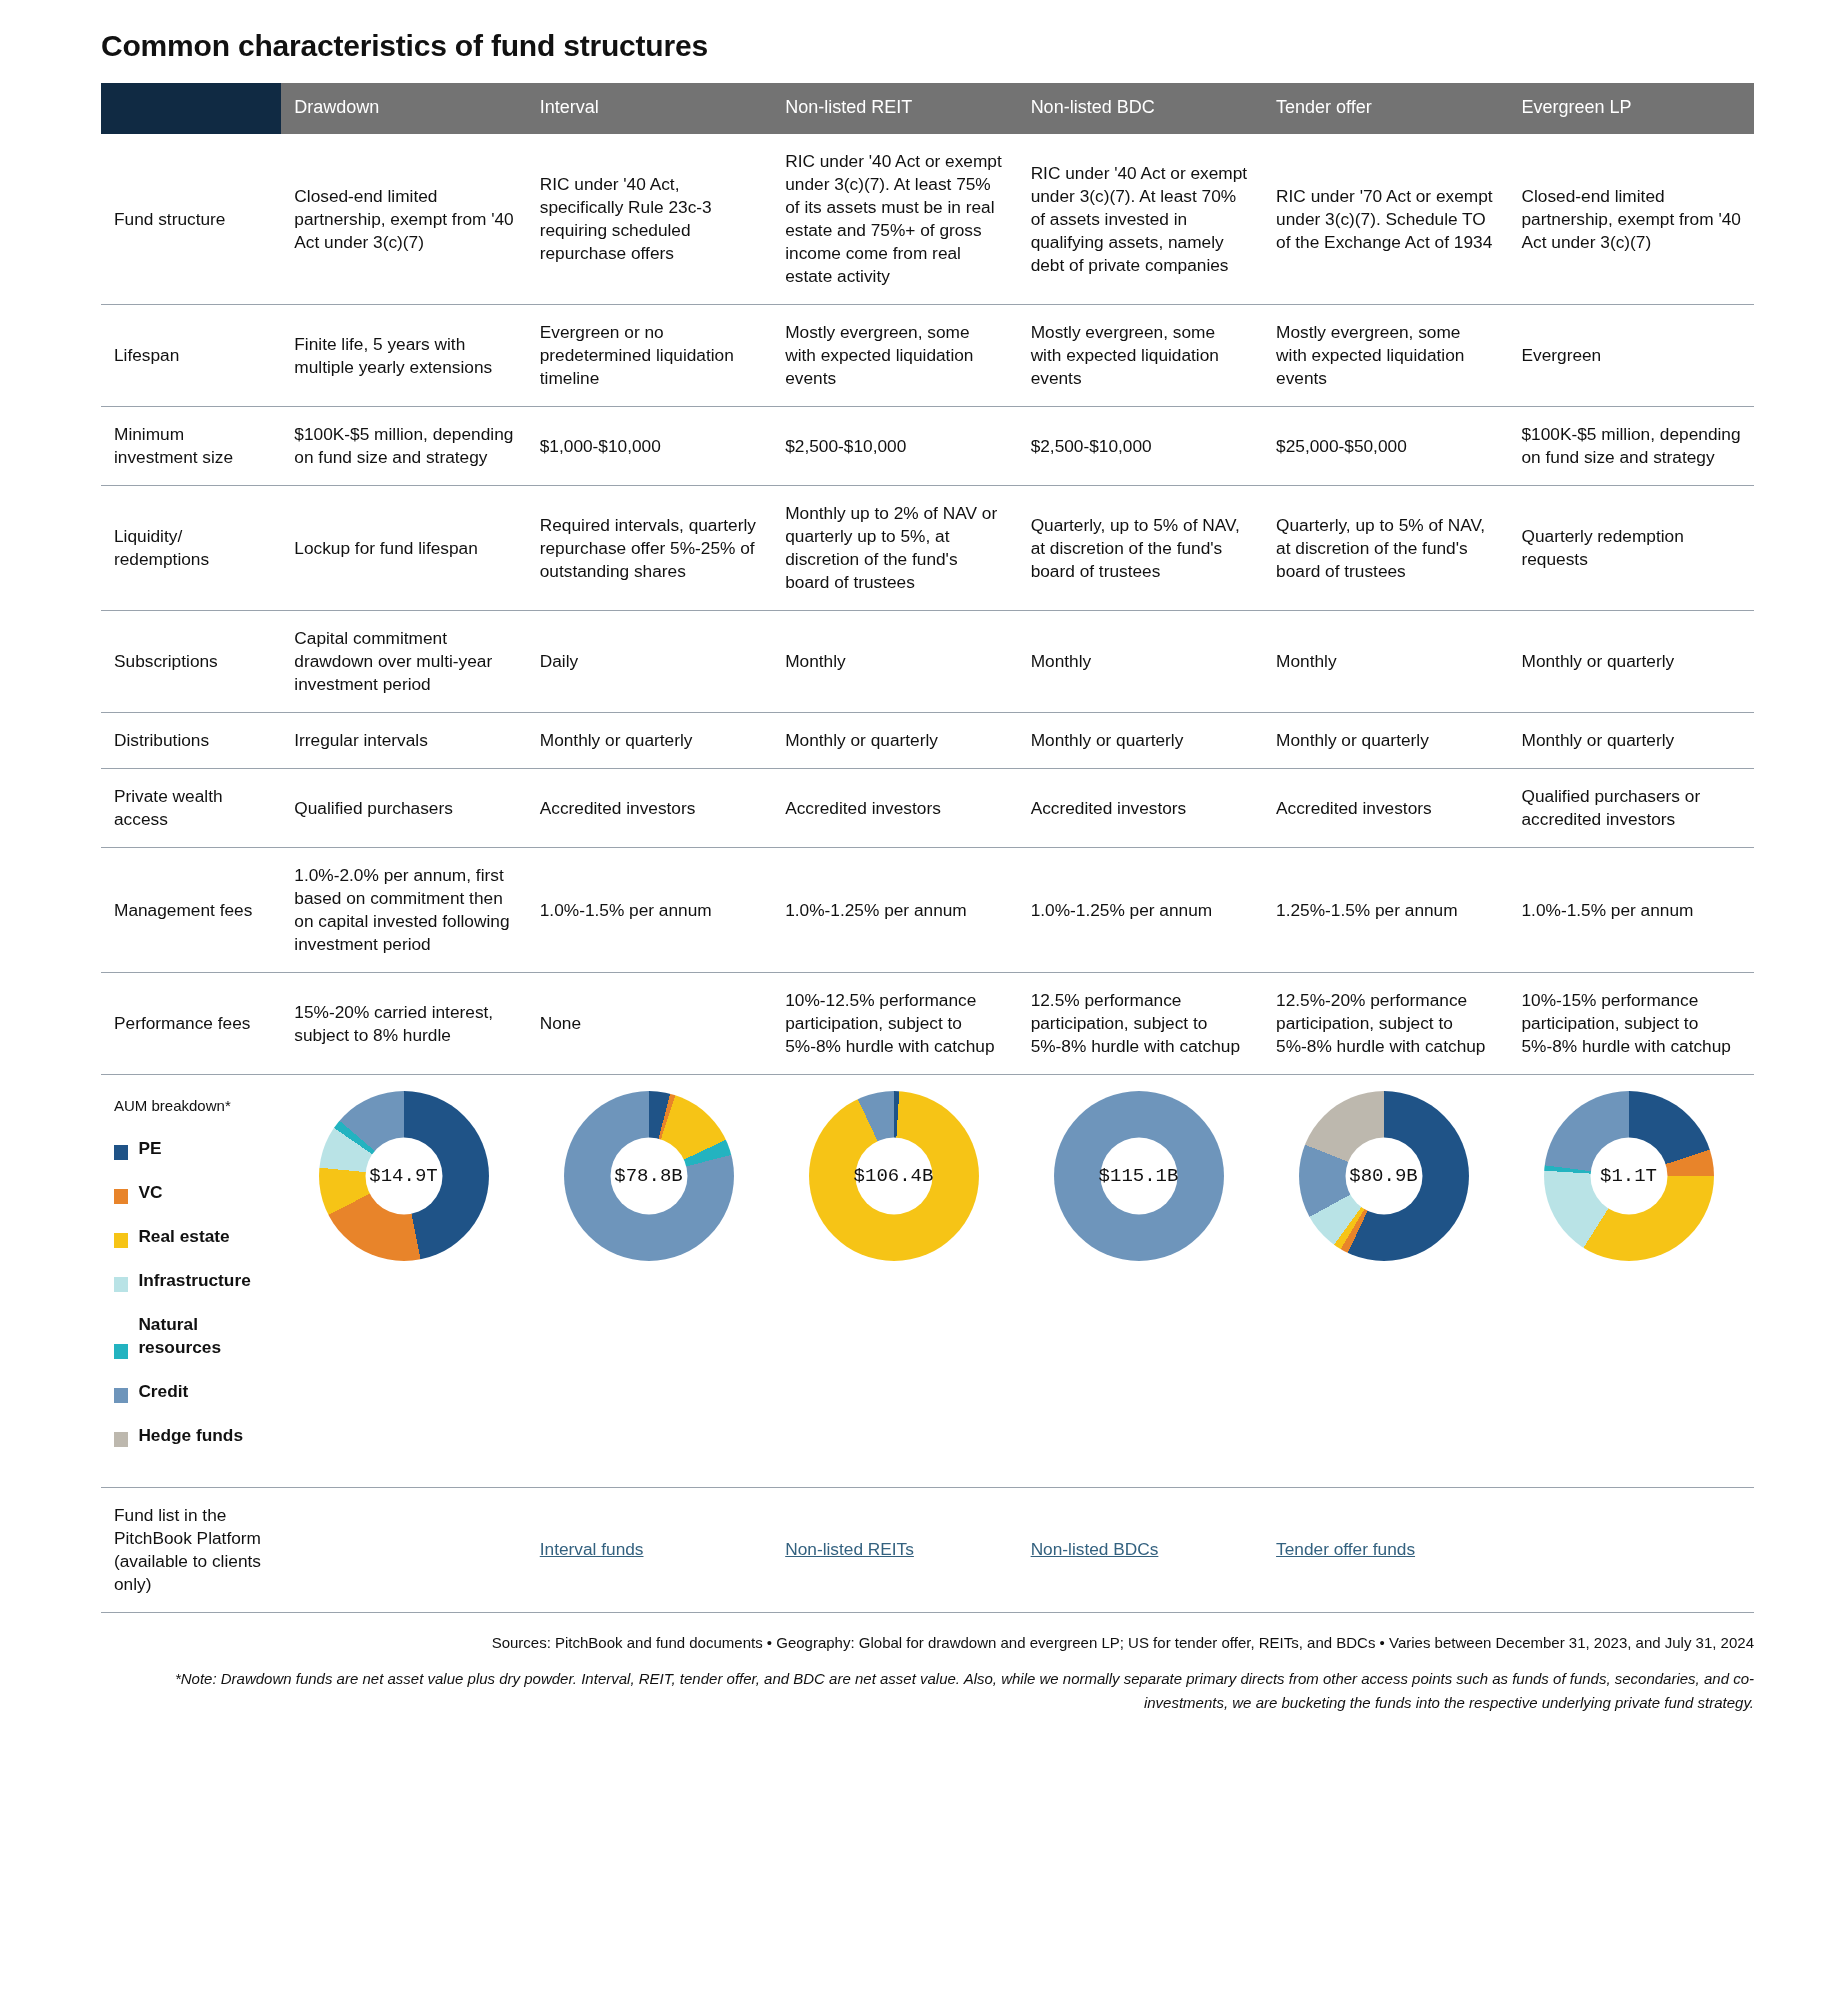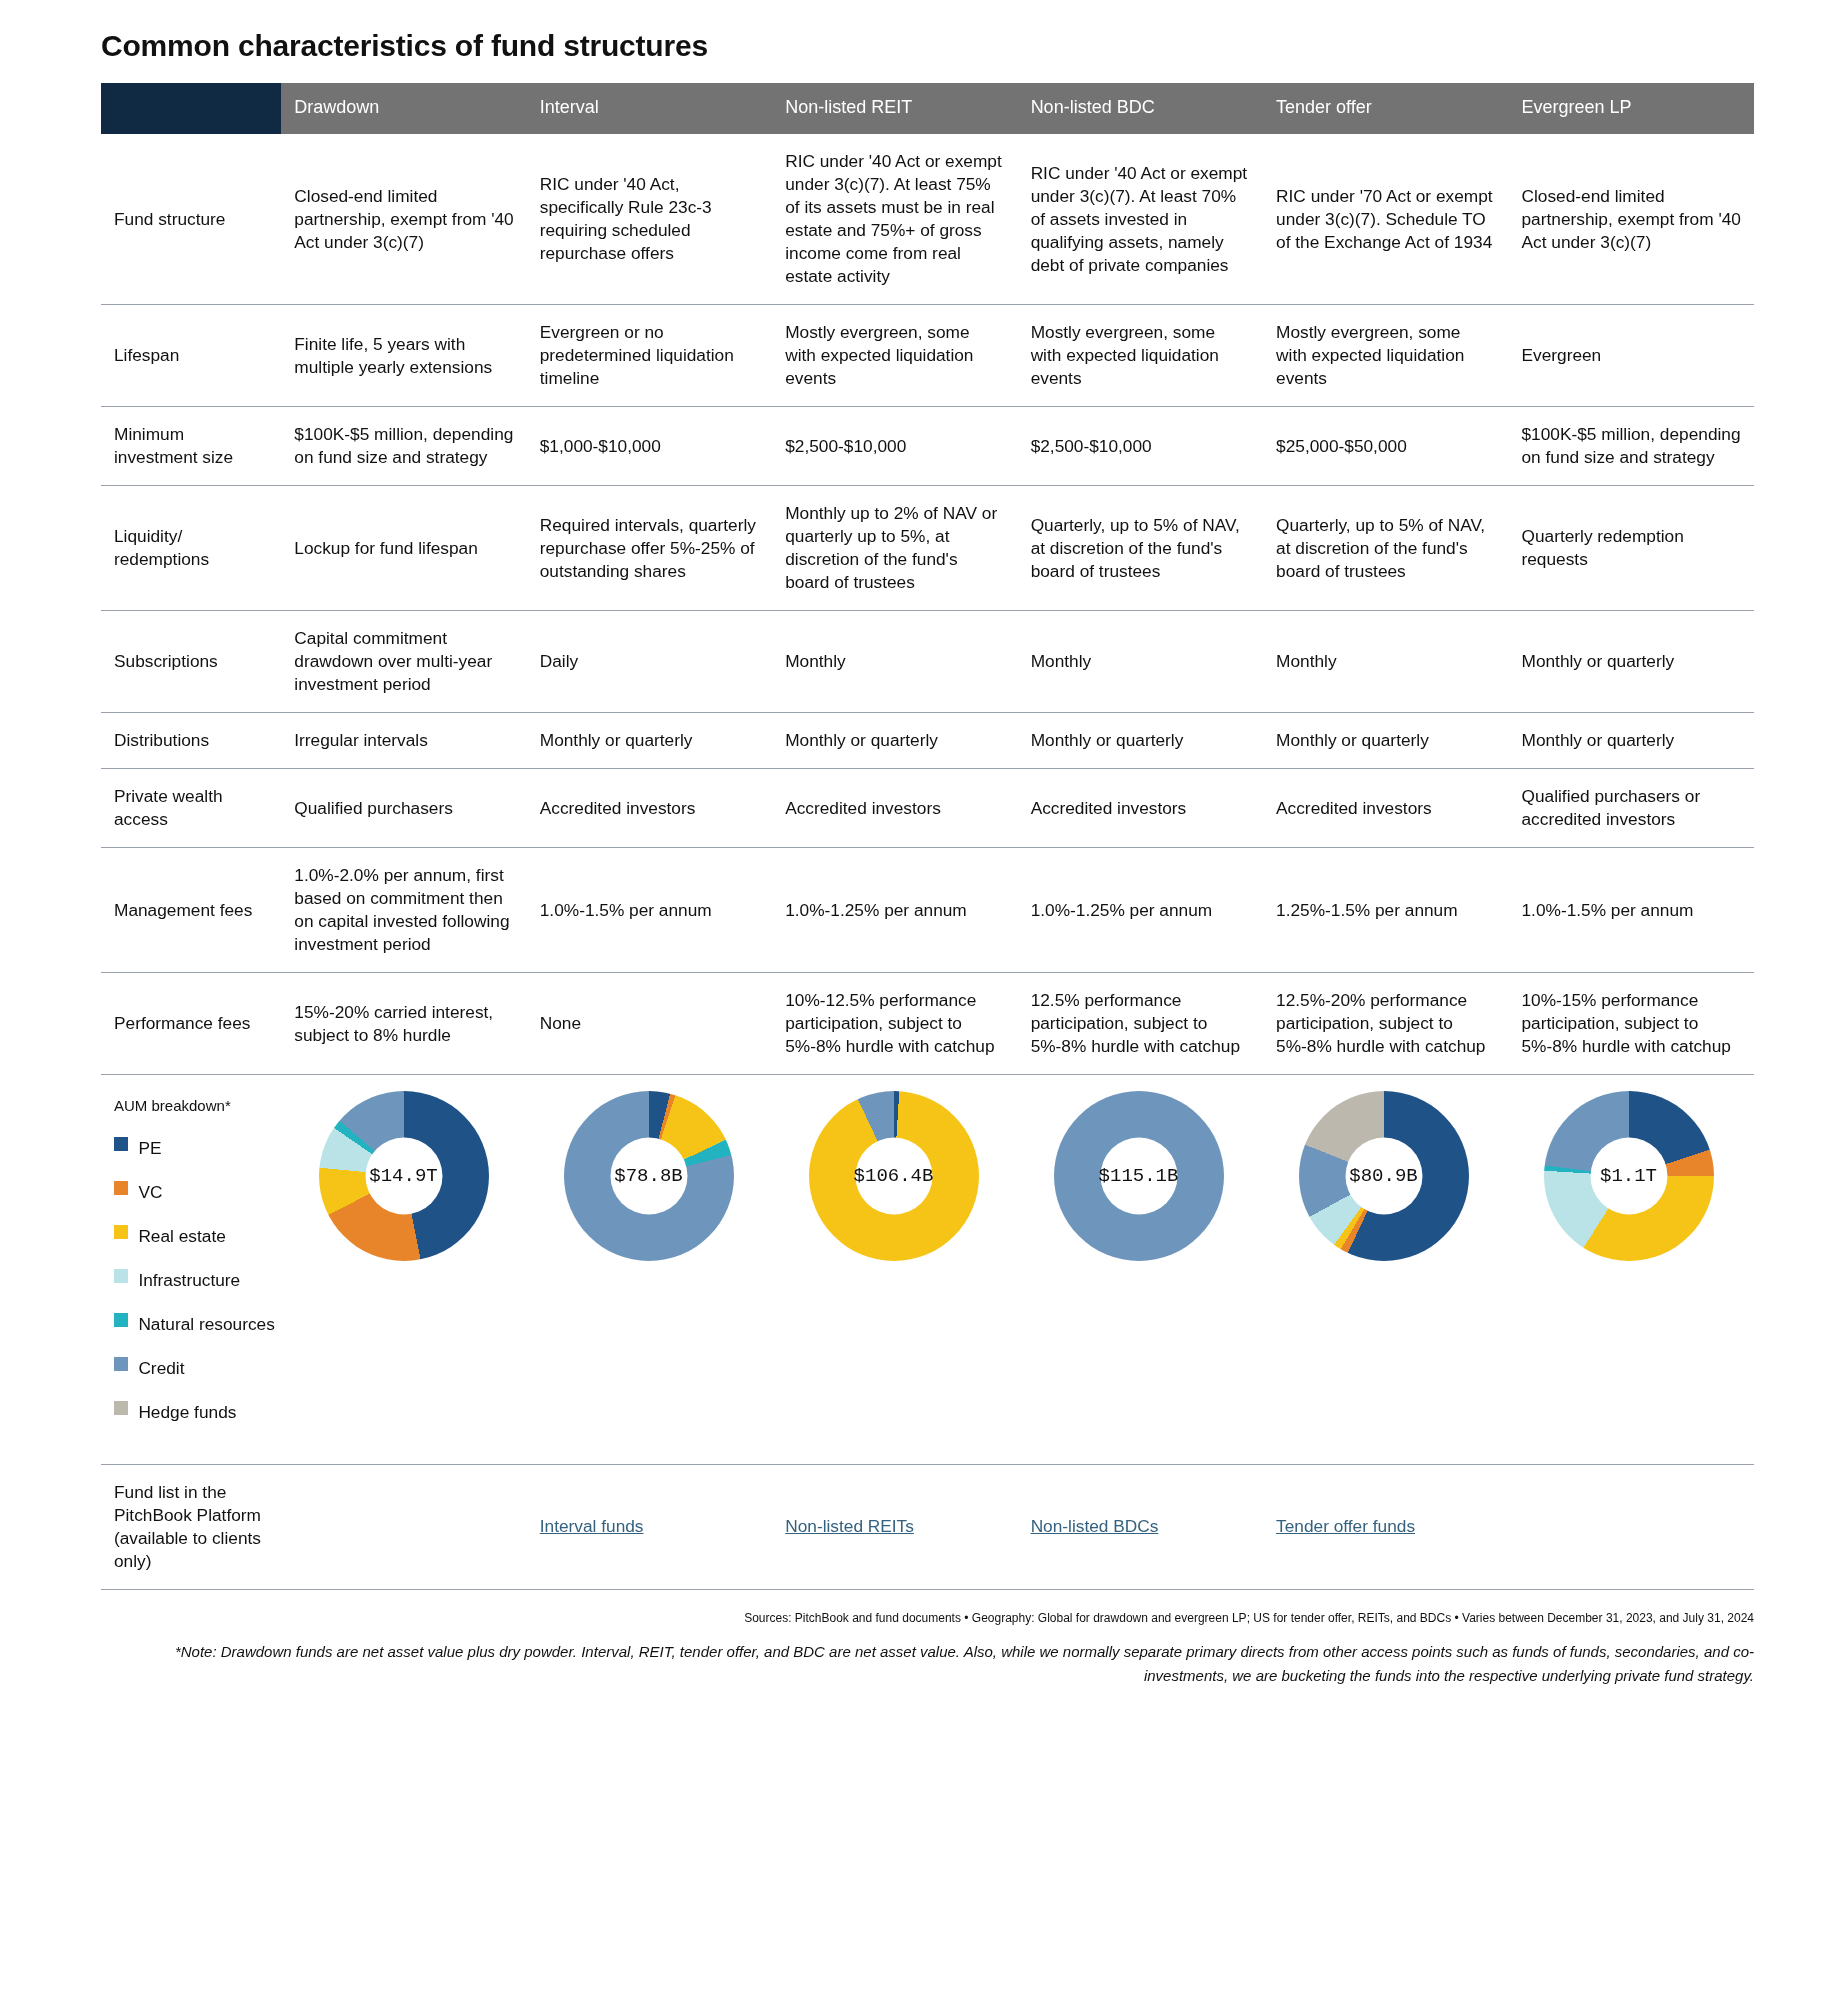--- a/index.html
+++ b/index.html
@@ -53,42 +53,42 @@
     color: #111111;
   }
   tbody tr:last-child td { border-bottom: 1.4px solid #9aa3ad; }
   tbody td.rowlabel { color:#111111; }
 
   
   .aum-row td { border-bottom: 1.4px solid #9aa3ad; padding: 0; }
   .aum-wrap { display:flex; align-items:flex-start; padding: 16px 0 19px 0; }
   .legend { width: 180px; padding-left: 13px; padding-top: 4.3px; flex: 0 0 180px; }
   .legend-title { font-size: 15px; margin-bottom: 7.2px; }
-  .legend-item { display:flex; align-items:flex-start; margin: 21px 0; font-size: 17.3px; }
+  .legend-item { display:flex; align-items:flex-end; margin: 21px 0; font-size: 17.3px; font-weight: bold; }
   .swatch { width: 14.4px; height: 14.4px; margin-right: 10px; flex:0 0 14.4px; }
   .donuts { display:flex; flex:1 1 auto; }
   .donut-cell { width: 245px; display:flex; justify-content:center; align-items:center; }
   .donut { position: relative; width: 170px; height: 170px; }
   .donut .hole {
     position:absolute; left:50%; top:50%; transform:translate(-50%,-50%);
     width: 77px; height: 77px; border-radius: 50%; background:#fff;
     display:flex; align-items:center; justify-content:center;
     font-size: 19px; color:#111;font-family:Liberation Mono, monospace;
   }
   .ring { width:100%; height:100%; border-radius:50%; }
 
   
   .link {
     color:#33617f; text-decoration: underline; font-size: 17.3px; cursor:pointer;
   }
 
   
   .sources {
     width: 1653px; margin: 19px auto 0 101px;
-    text-align: right; font-size: 12px; line-height: 1.5; color:#111;
+    text-align: right; font-size: 15px; line-height: 1.5; color:#111;
   }
   .note {
     width: 1653px; margin: 13px auto 0 101px;
     text-align: right; font-size: 15px; line-height: 1.6; color:#111;
     font-style: italic;
   }
 </style>
 </head>
 <body>
 

